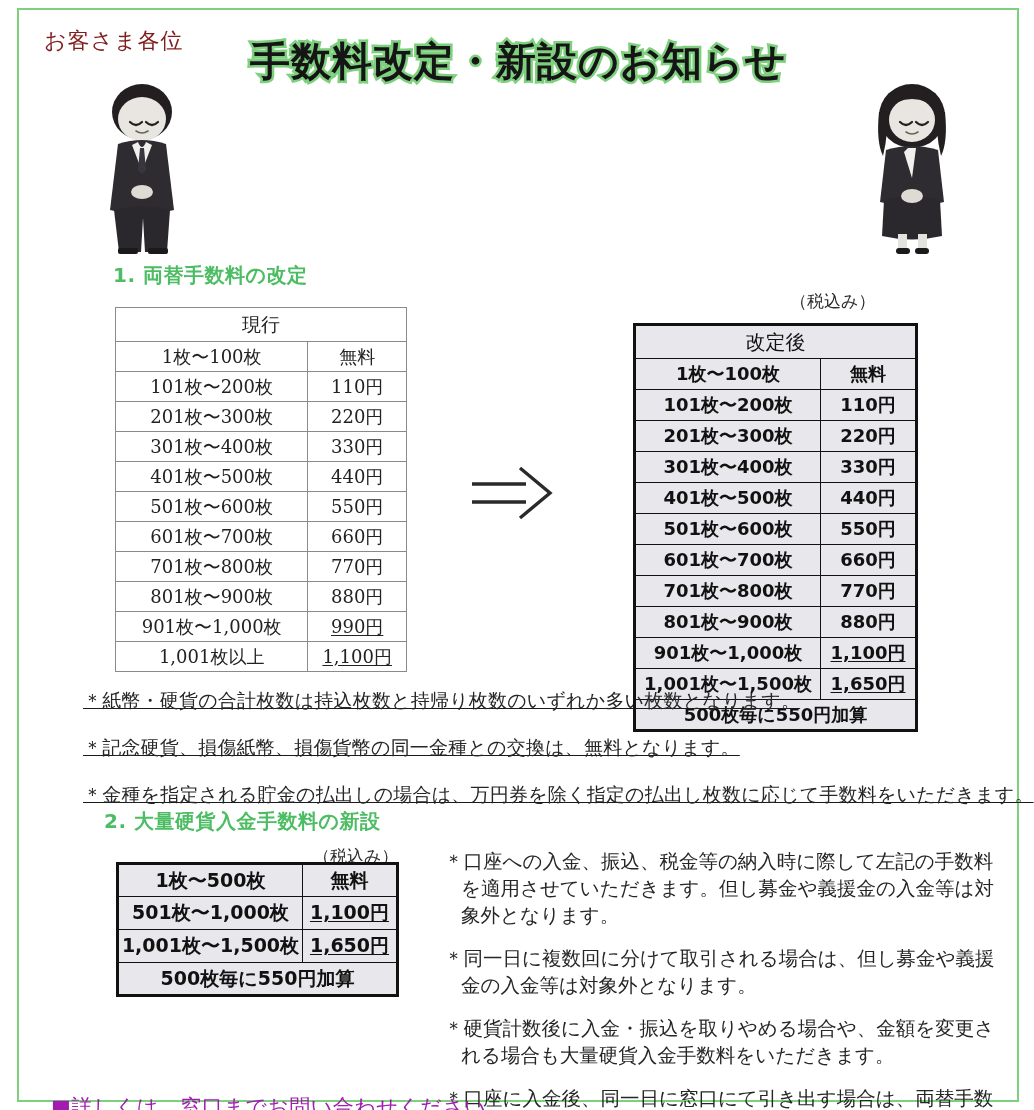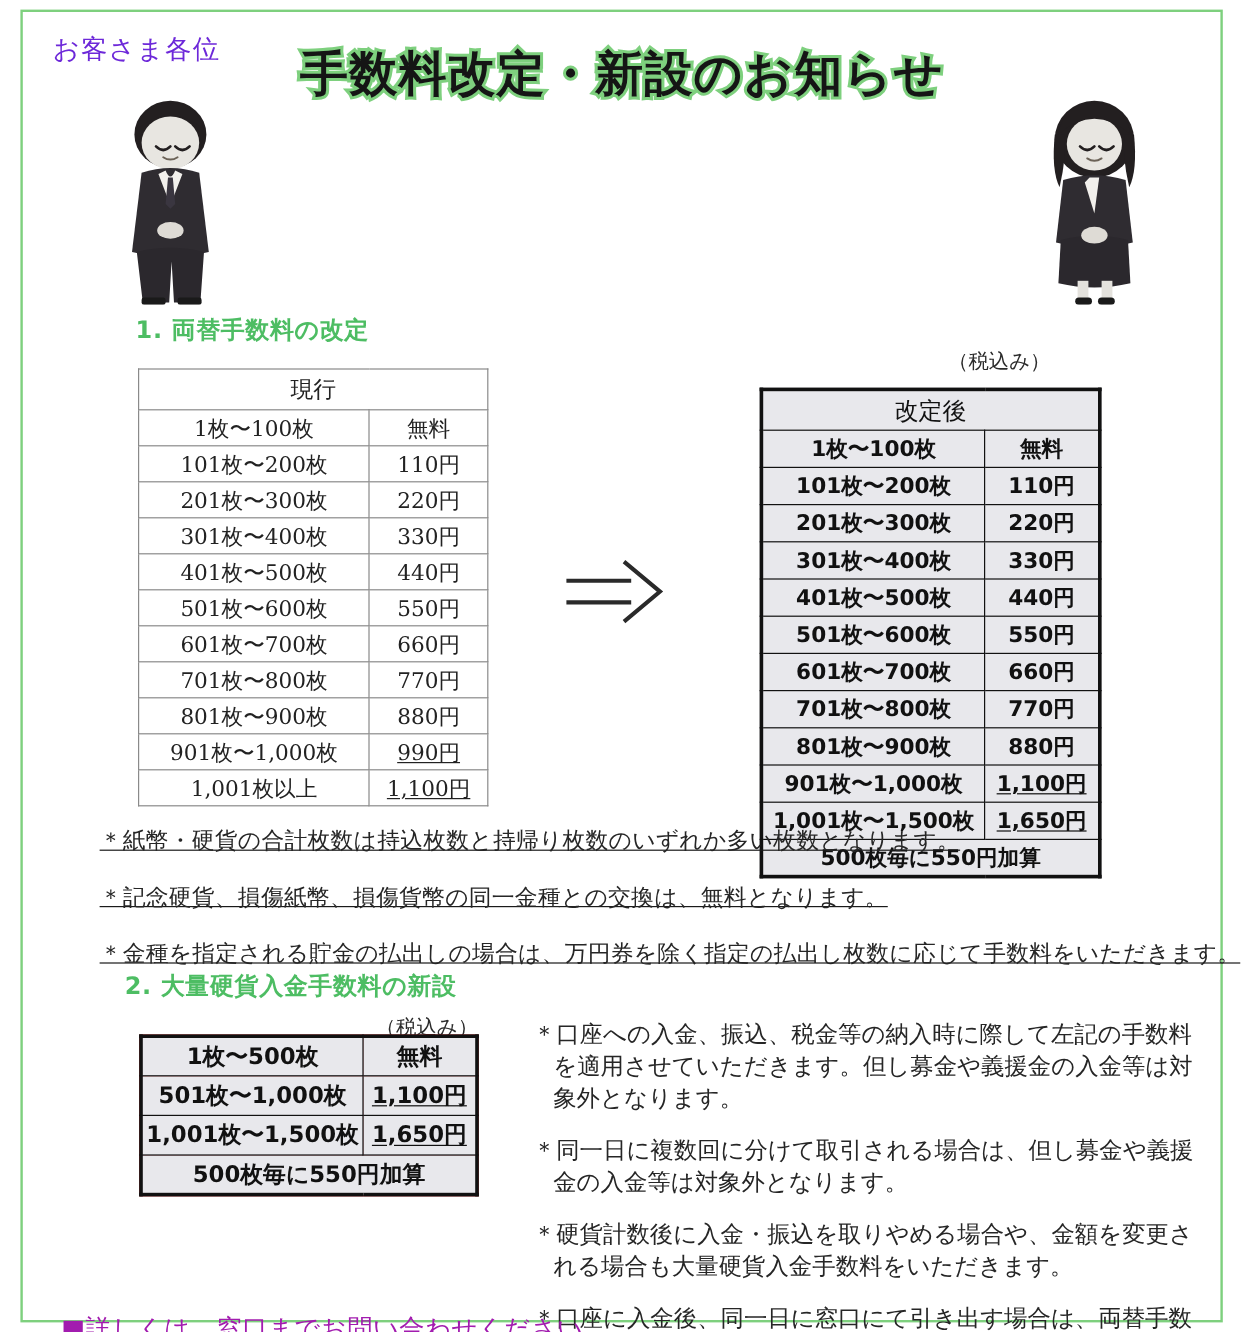--- a/index.html
+++ b/index.html
@@ -21,21 +21,21 @@
     position: absolute;
     left: 17px; top: 8px;
     width: 1002px; height: 1094px;
     border: 2px solid #7ed07e;
     background: #fff;
   }
 
   
   .addressee {
     position: absolute; left: 44px; top: 26px;
-    font-size: 22px; letter-spacing: 1px; color: #6d28d9;
+    font-size: 22px; letter-spacing: 1px; color: #7f1d1d;
   }
   .title {
     position: absolute; left: 250px; top: 34px;
     font-family: "DejaVu Sans", "Liberation Sans", sans-serif;
     font-size: 40px; font-weight: bold; letter-spacing: 1px;
     color: #151515;
     -webkit-text-stroke: 5px #8fd98f;
     paint-order: stroke fill;
     white-space: nowrap;
   }

